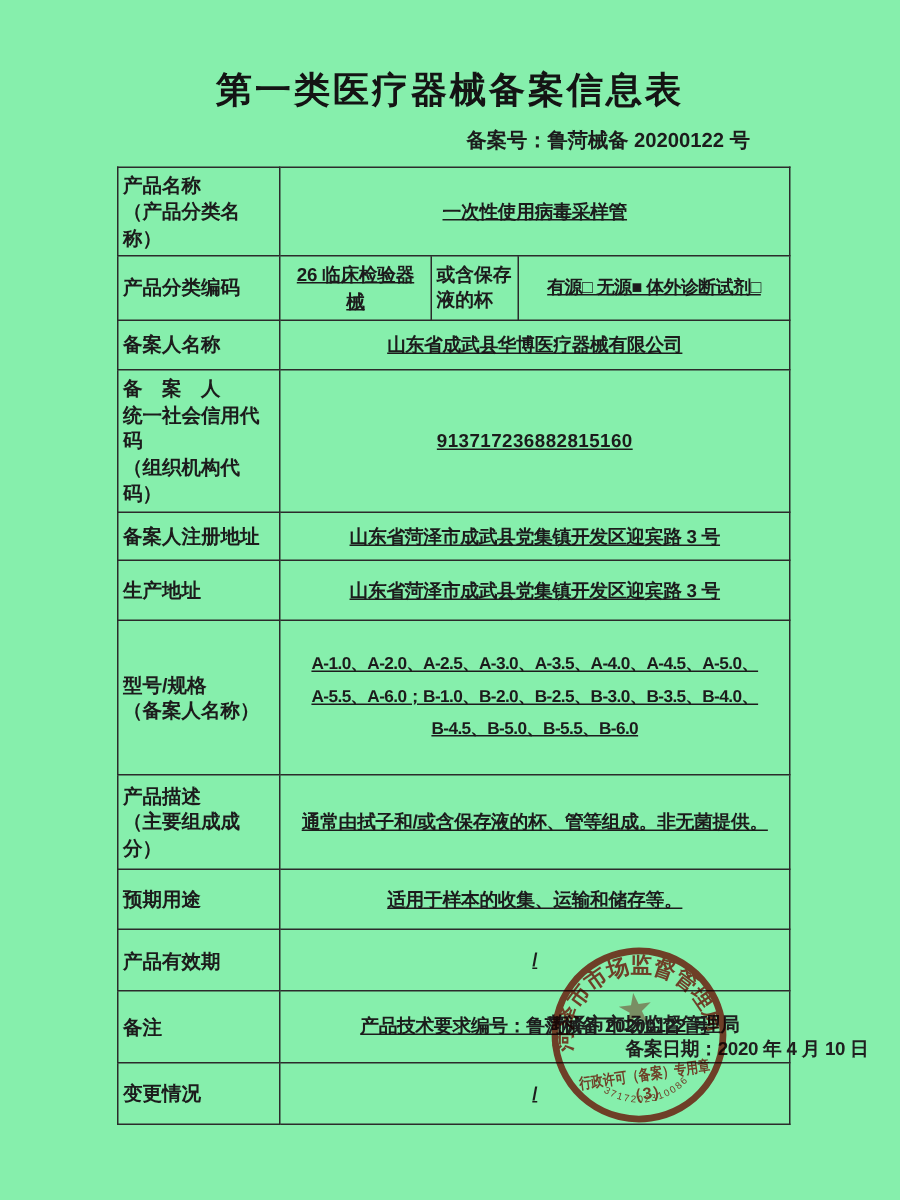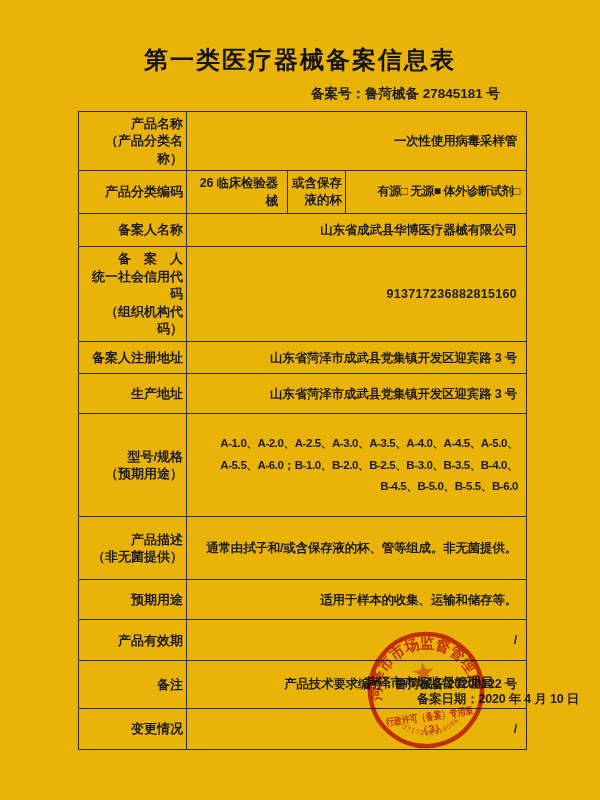--- a/index.html
+++ b/index.html
@@ -1,20 +1,20 @@
 <!DOCTYPE html>
 <html><head>
 <meta charset="utf-8">
 <style>
   * { margin:0; padding:0; box-sizing:border-box; }
   html,body { width:600px; }
   body { font-family:"Liberation Sans", sans-serif; background:#e8e8e6; }
   .page {
     position:relative; width:600px; height:800px;
-    background:#eab308; overflow:hidden; color:#1c1c1c;
+    background:#86efac; overflow:hidden; color:#1c1c1c;
   }
   .doc-title {
     position:absolute; top:44px; left:0; width:600px;
     text-align:center; font-size:24px; font-weight:700;
     letter-spacing:2px; color:#141414;
   }
   .filing-no {
     position:absolute; top:85px; left:78px; width:448px;
     text-align:right; padding-right:26px;
     font-size:13.5px; font-weight:700;
@@ -23,26 +23,26 @@
     position:absolute; top:111px; left:78px;
     width:448px; height:639px;
     border-collapse:collapse; table-layout:fixed;
   }
   table.form td {
     border:1.4px solid #2b2b2b;
     vertical-align:middle;
     font-weight:700;
   }
   td.lbl {
-    text-align:right; font-size:13px; line-height:1.35;
+    text-align:left; font-size:13px; line-height:1.35;
     white-space:pre-line; padding:2px 3px;
   }
   td.val {
-    text-align:right; font-size:12.5px; letter-spacing:-0.2px;
-    padding:2px 9px; line-height:1.45;
+    text-align:center; font-size:12.5px; letter-spacing:-0.2px;
+    padding:2px 9px; line-height:1.45;text-decoration:underline;
   }
   td.val.spec {
     font-size:11.5px; letter-spacing:-0.4px;
     white-space:pre-line; line-height:1.85; padding:2px 8px;
   }
   td.val.chk { font-size:12px; letter-spacing:-0.4px; padding:2px 6px; }
   .filing-block {
     position:absolute; top:675px; left:279px; width:300px;
     text-align:center; font-weight:700; line-height:16px; color:#1f1f1f;
   }
@@ -55,21 +55,21 @@
   }
   .seal svg text { font-family:"Liberation Sans", sans-serif; }
 </style>
 </head>
 <body>
 
 <div class="page">
 
   <div class="doc-title">第一类医疗器械备案信息表</div>
 
-  <div class="filing-no">备案号：鲁菏械备 27845181 号</div>
+  <div class="filing-no">备案号：鲁菏械备 20200122 号</div>
 
   <table class="form">
     <colgroup>
       <col style="width:108px">
         <col style="width:101px">
         <col style="width:58px">
         <col style="width:181px">
     </colgroup>
     <tbody>
         <tr style="height:44px">
@@ -96,28 +96,28 @@
     <tr style="height:31px">
       <td class="lbl">备案人注册地址</td>
       <td class="val" colspan="3">山东省菏泽市成武县党集镇开发区迎宾路 3 号</td>
     </tr>
     <tr style="height:39px">
       <td class="lbl">生产地址</td>
       <td class="val" colspan="3">山东省菏泽市成武县党集镇开发区迎宾路 3 号</td>
     </tr>
     <tr style="height:100px">
       <td class="lbl">型号/规格
-（预期用途）</td>
+（备案人名称）</td>
       <td class="val spec" colspan="3">A-1.0、A-2.0、A-2.5、A-3.0、A-3.5、A-4.0、A-4.5、A-5.0、
 A-5.5、A-6.0；B-1.0、B-2.0、B-2.5、B-3.0、B-3.5、B-4.0、
 B-4.5、B-5.0、B-5.5、B-6.0</td>
     </tr>
     <tr style="height:61px">
       <td class="lbl">产品描述
-（非无菌提供）</td>
+（主要组成成分）</td>
       <td class="val" colspan="3">通常由拭子和/或含保存液的杯、管等组成。非无菌提供。</td>
     </tr>
     <tr style="height:39px">
       <td class="lbl">预期用途</td>
       <td class="val" colspan="3">适用于样本的收集、运输和储存等。</td>
     </tr>
     <tr style="height:40px">
       <td class="lbl">产品有效期</td>
       <td class="val" colspan="3">/</td>
     </tr>

